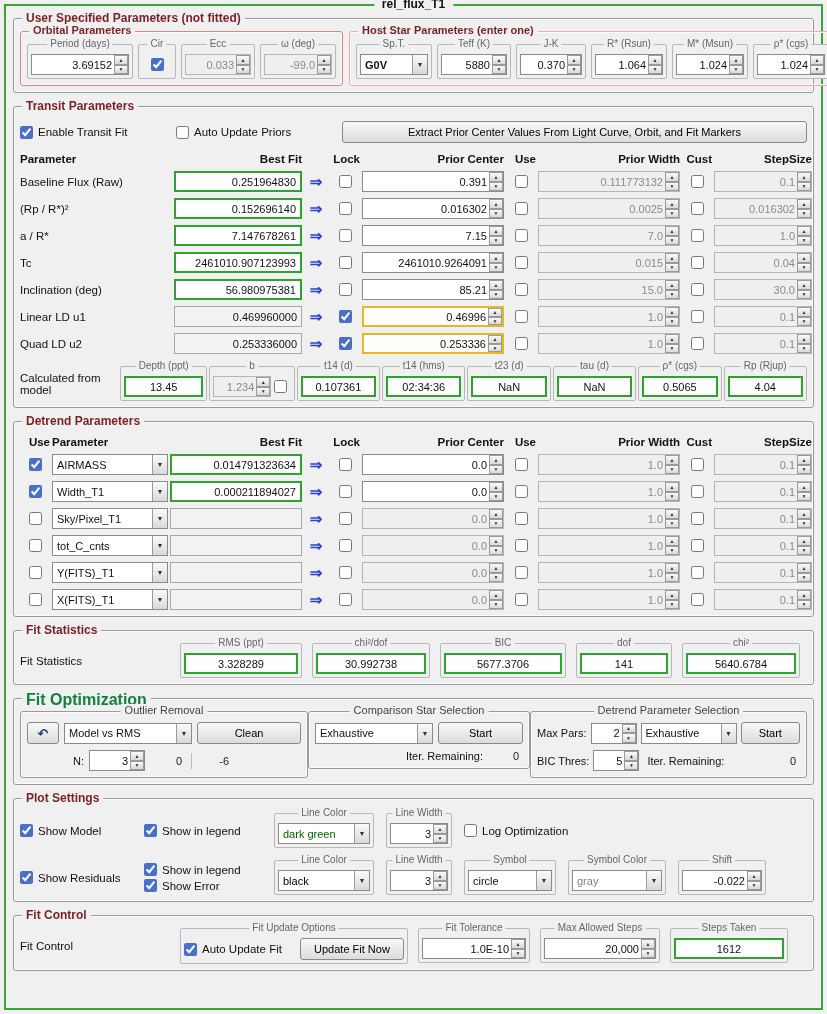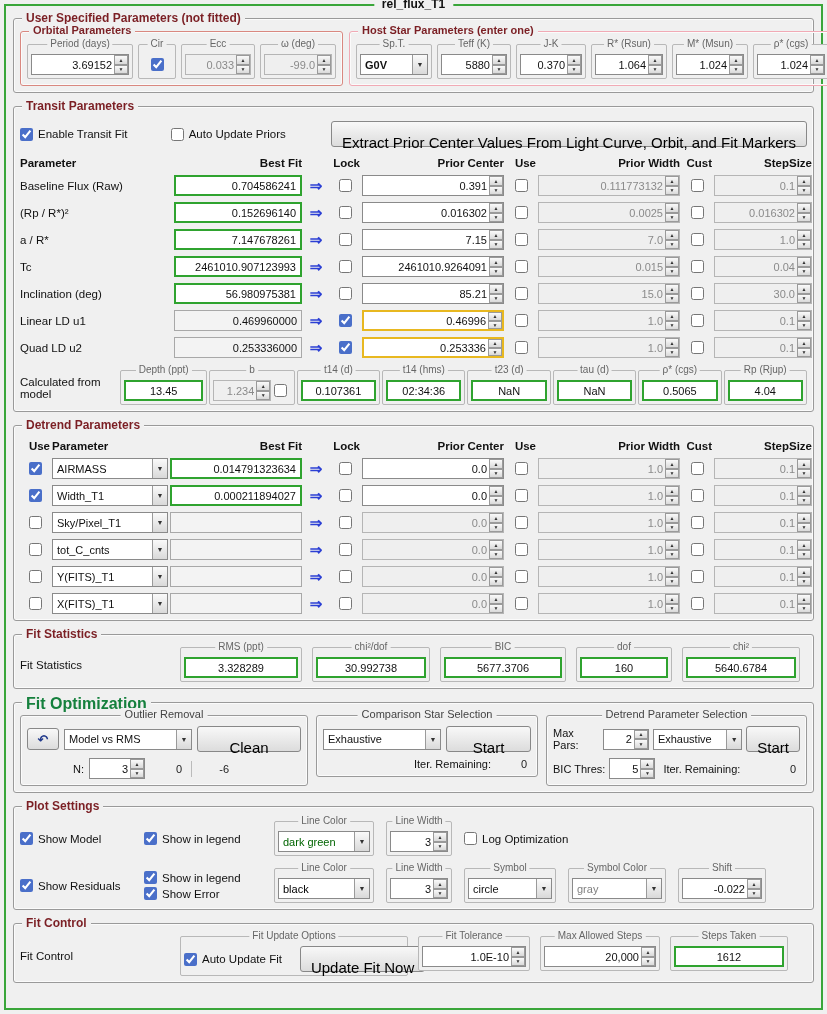--- a/index.html
+++ b/index.html
@@ -28,21 +28,21 @@
 .sbs i{flex:1;display:flex;align-items:center;justify-content:center;font-style:normal;font-size:5px;color:#333;background:linear-gradient(#fafafa,#d9d9d9);border:1px solid #9a9a9a}
 .sbs i.up::before{content:"▲"}
 .sbs i.dn::before{content:"▼"}
 .combo{display:flex;align-items:center;height:21px;background:#fff;border:1px solid #8a8a8a;padding-left:4px;width:100%}
 .combo-text{flex:1;white-space:nowrap;overflow:hidden}
 .combo-arrow{width:15px;align-self:stretch;display:flex;align-items:center;justify-content:center;background:linear-gradient(#fafafa,#d9d9d9);border-left:1px solid #9a9a9a;flex-shrink:0}
 .combo-arrow::before{content:"▼";font-size:7px;color:#333}
 .green-box{height:21px;border:2px solid #2fa32f;background:#fff;display:flex;align-items:center;justify-content:flex-end;padding:0 4px;width:100%}
 .green-box.center{justify-content:center}
 .plain-box{height:21px;border:1px solid #a8a8a8;background:#f3f3f3;display:flex;align-items:center;justify-content:flex-end;padding:0 4px;width:100%}
-.btn{height:22px;border:1px solid #888;border-radius:3px;background:linear-gradient(#f8f8f8,#dcdcdc);font:inherit;font-size:15px;padding:12px 10px;cursor:pointer;white-space:nowrap}
+.btn{height:22px;border:1px solid #888;border-radius:3px;background:linear-gradient(#f8f8f8,#dcdcdc);font:inherit;font-size:11px;padding:0 10px;cursor:pointer;white-space:nowrap}
 input[type=checkbox]{width:13px;height:13px;accent-color:#4a6fc9;margin:0;flex-shrink:0}
 .cbc{display:flex;align-items:center;justify-content:center}
 .cb-label{display:flex;align-items:center;gap:5px;font-size:11.5px;white-space:nowrap}
 .t-grid{display:grid;grid-template-columns:152px 128px 24px 30px 142px 30px 142px 30px 98px;column-gap:2px;row-gap:6px;align-items:center;margin-top:10px}
 .d-grid{display:grid;grid-template-columns:30px 116px 132px 24px 30px 142px 30px 142px 30px 98px;column-gap:2px;row-gap:6px;align-items:center}
 .th{font-weight:bold;font-size:11.5px}
 .hc{text-align:right}
 .arrow-btn{background:none;border:none;color:#2b3fd4;font-size:15px;font-weight:bold;cursor:pointer;padding:0;line-height:1;text-align:center}
 .param{font-size:11.5px;white-space:nowrap}
 .row-contents{display:contents}
@@ -188,21 +188,21 @@
       <div></div>
       <div class="th hc">Lock</div>
       <div class="th hc">Prior Center</div>
       <div class="th hc">Use</div>
       <div class="th hc">Prior Width</div>
       <div class="th hc">Cust</div>
       <div class="th hc">StepSize</div>
 
       <div class="row-contents">
         <div class="param">Baseline Flux (Raw)</div>
-        <div class="green-box">0.704586241</div>
+        <div class="green-box">0.251964830</div>
         <button class="arrow-btn">⇒</button>
         <div class="cbc">
             <input type="checkbox" style="">
           </div>
         <div class="spinner">
             <input type="text" value="0.391" style="">
             <span class="sbs">
               <i class="up"></i>
               <i class="dn"></i>
             </span>
@@ -771,32 +771,32 @@
       <div class="mini" style="width:118px">
         <span class="mini-legend">chi²/dof</span>
         <div class="green-box center">30.992738</div>
       </div>
       <div class="mini" style="width:126px">
         <span class="mini-legend">BIC</span>
         <div class="green-box center">5677.3706</div>
       </div>
       <div class="mini" style="width:96px">
         <span class="mini-legend">dof</span>
-        <div class="green-box center">160</div>
+        <div class="green-box center">141</div>
       </div>
       <div class="mini" style="width:118px">
         <span class="mini-legend">chi²</span>
         <div class="green-box center">5640.6784</div>
       </div>
     </div>
   </div>
 
   <div class="group">
     <span class="group-legend gray-legend">Fit Optimization</span>
-    <div class="hrow" style="gap:8px">
+    <div class="hrow" style="gap:0">
       <div class="group" style="margin-bottom:0;flex:0 0 288px;padding-top:10px">
         <span class="group-legend plain-sub-legend">Outlier Removal</span>
         <div class="vrow" style="gap:5px">
           <button class="btn" style="width:32px;padding:0;font-size:13px;color:#223a8c;font-weight:bold">↶</button>
           <div class="combo" style="width:128px">
               <span class="combo-text">Model vs RMS</span>
               <span class="combo-arrow"></span>
             </div>
           <button class="btn" style="flex:1">Clean</button>
         </div>

